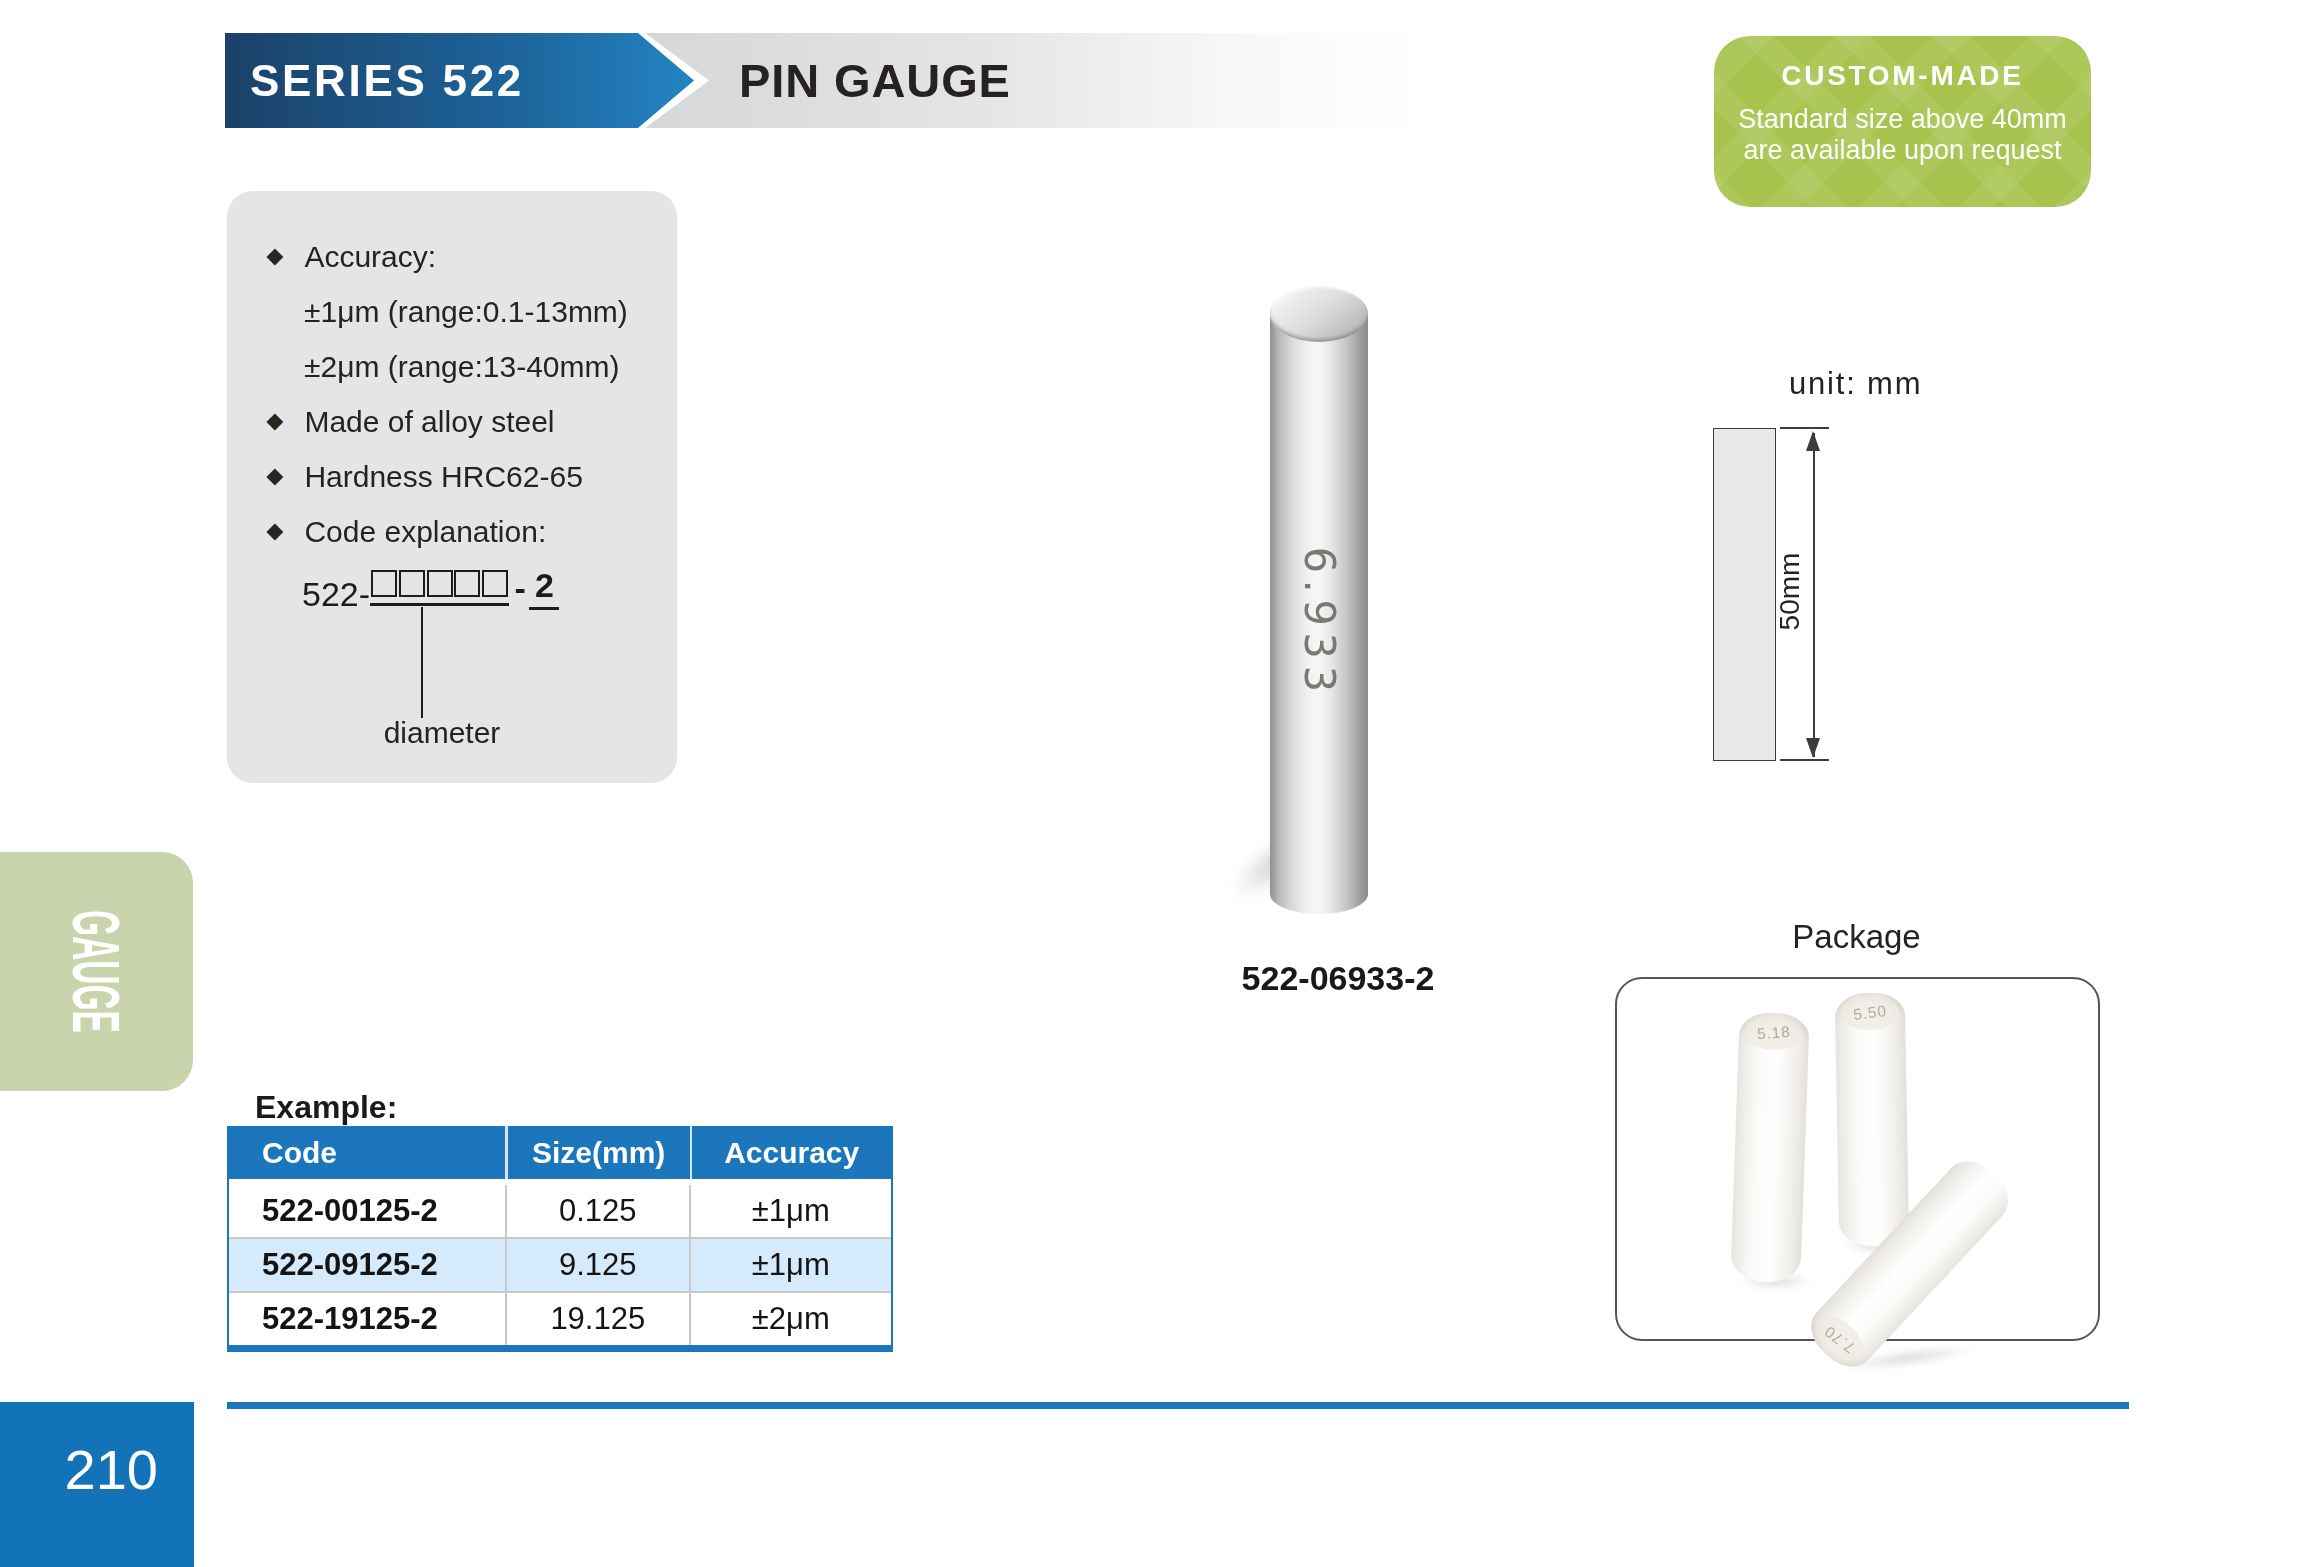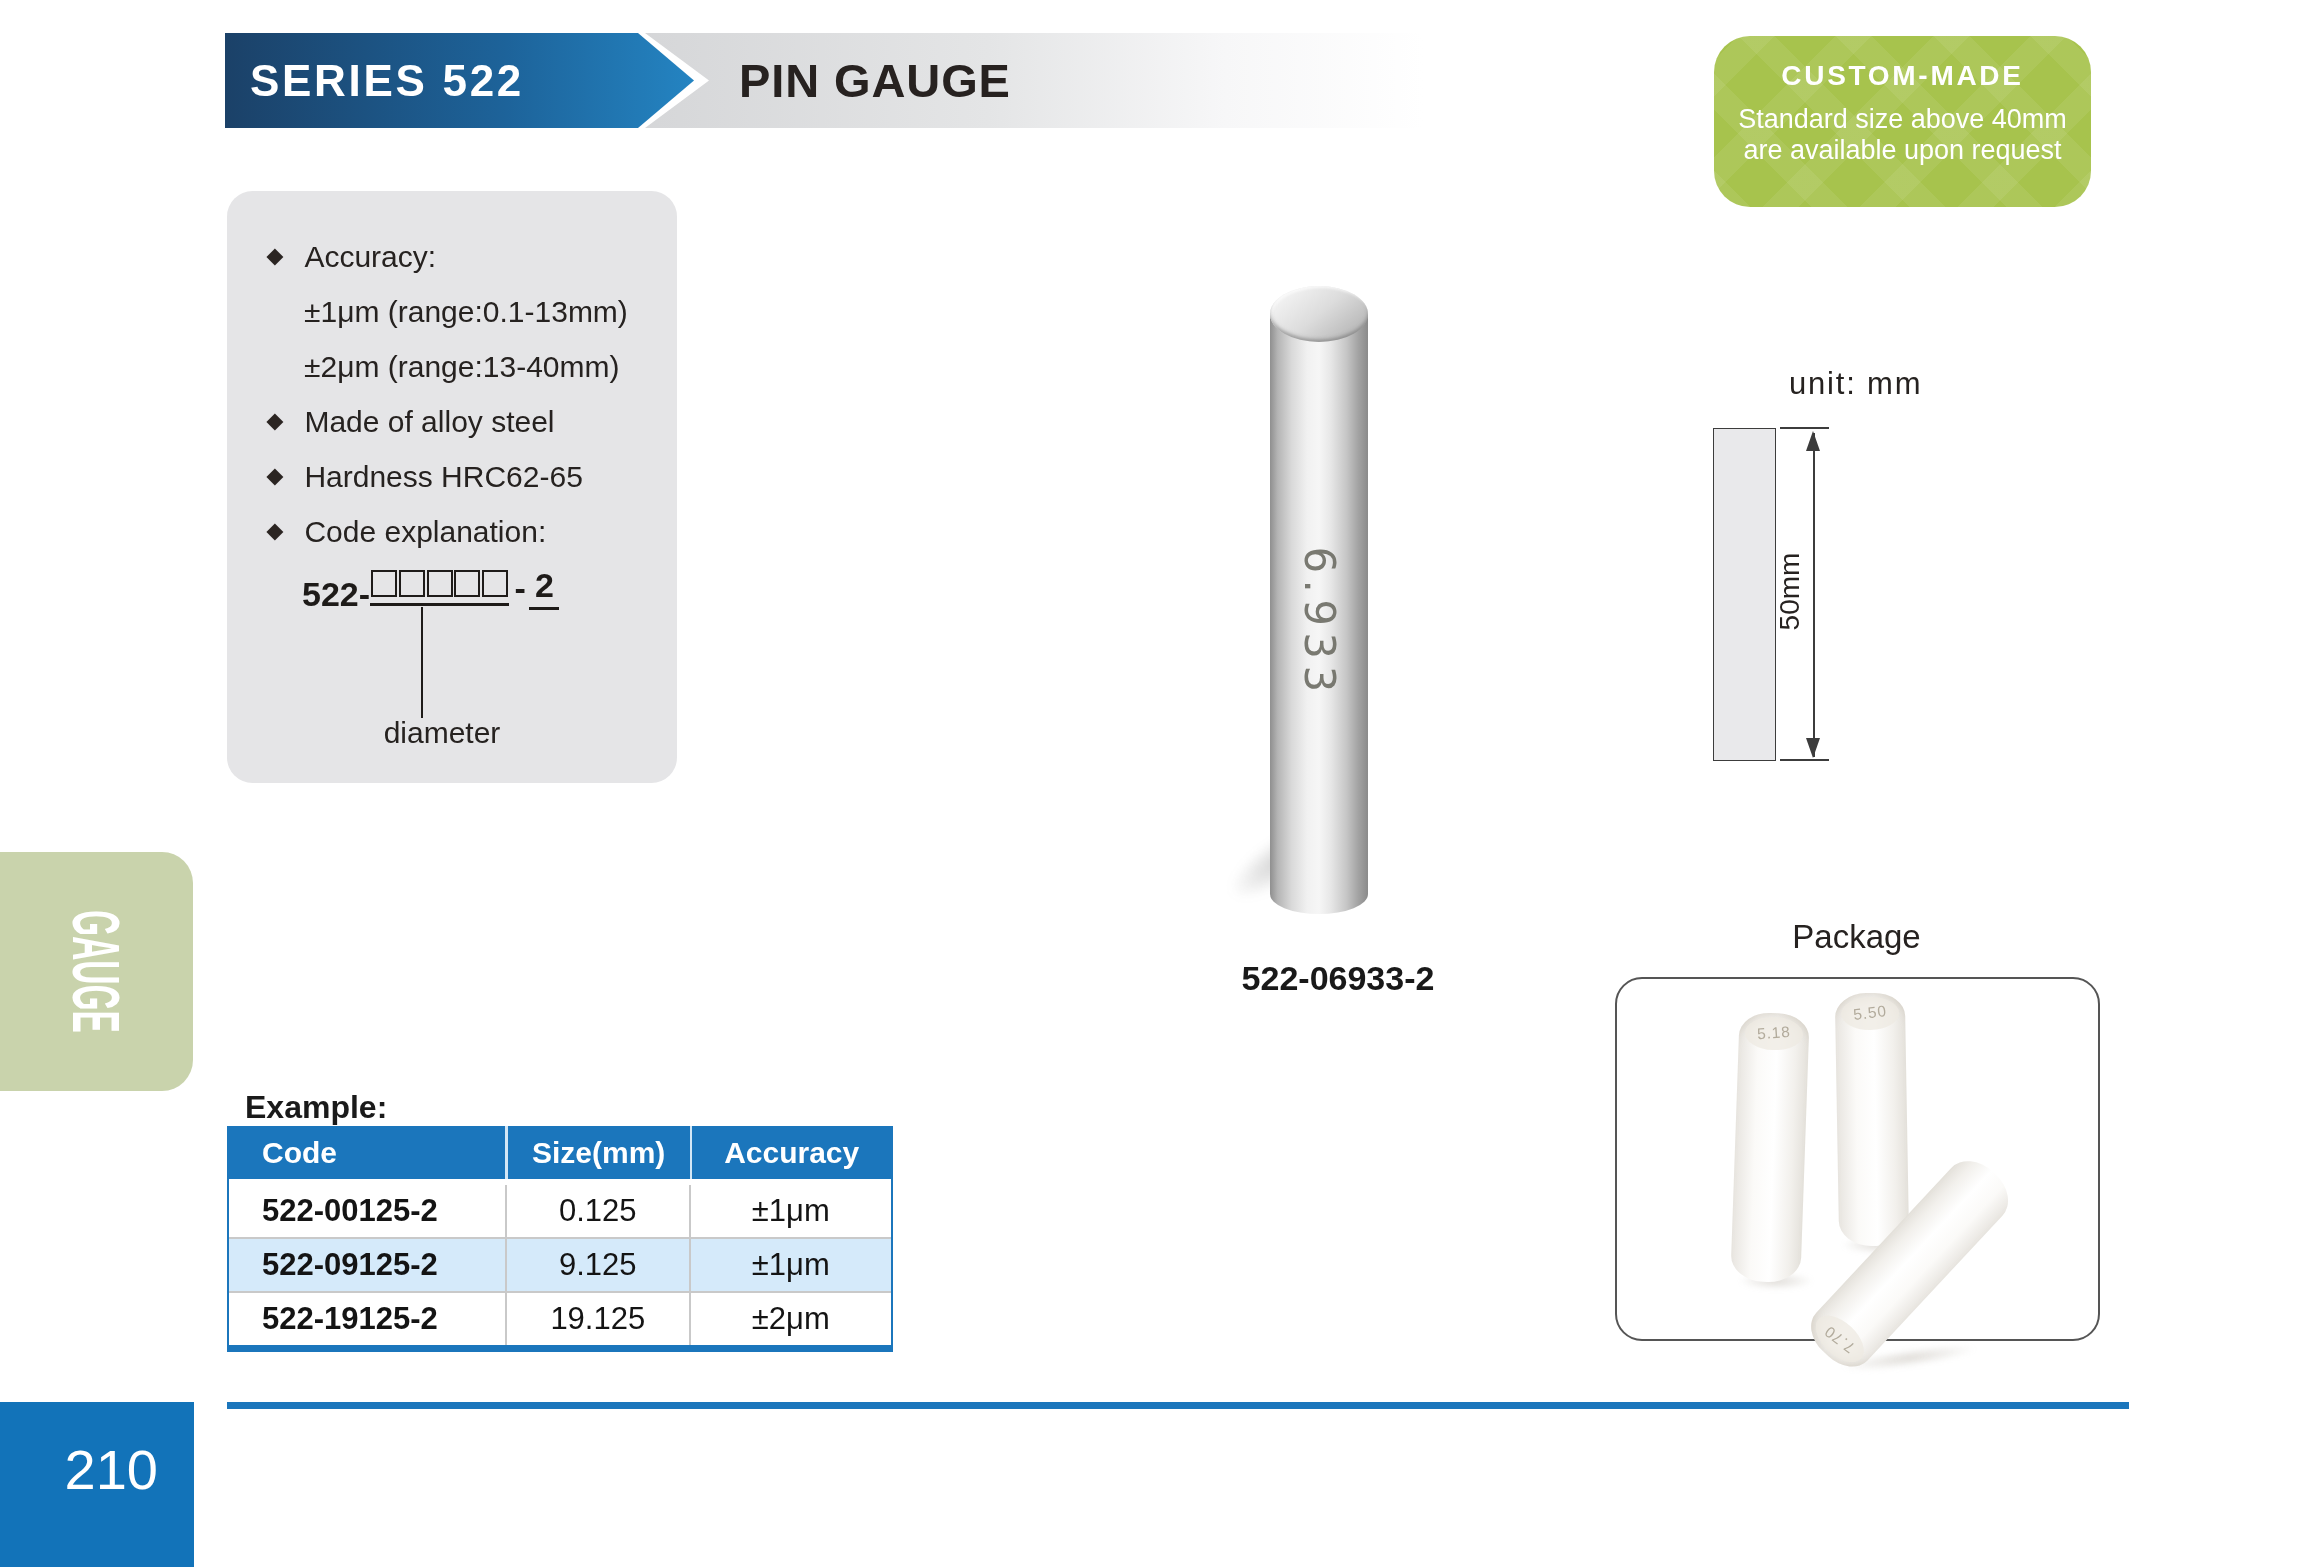--- a/index.html
+++ b/index.html
@@ -32,21 +32,21 @@
   .badge-line.first{margin-top:12.7px;}
 
   
   .info-box{left:227px;top:191px;width:450px;height:592px;border-radius:25.5px;background:#e5e5e7;}
   .info-line{display:flex;align-items:center;height:55px;font-size:30px;color:#262220;}
   .info-line.first{margin-top:38px;}
   .bullet{width:11.8px;height:11.8px;background:#2b2522;transform:rotate(45deg);
     margin-left:42px;margin-right:23.6px;flex:0 0 auto;}
   .no-bullet{margin-left:77px;}
   .code-line{margin-left:75px;display:flex;align-items:center;height:58px;}
-  .code-prefix{font-size:34px;font-weight:bold;color:#1e1b19;margin-top:12px;}
+  .code-prefix{font-size:34px;font-weight:normal;color:#1e1b19;margin-top:12px;}
   .code-boxes{display:flex;gap:1.8px;border-bottom:3.6px solid #1e1b19;padding:0 0.9px 5.5px 0.9px;}
   .code-sq{width:22px;height:23px;border:2.7px solid #1e1b19;background:transparent;}
   .code-dash{font-size:34px;font-weight:bold;color:#1e1b19;margin:0 3.6px 0 5.5px;}
   .code-suffix{font-size:34px;font-weight:bold;color:#1e1b19;border-bottom:3.6px solid #1e1b19;padding:0 5.5px 1.8px 5.5px;}
   .diam-line{left:194px;top:416px;width:1.8px;height:111px;background:#1e1b19;}
   .diam-label{left:156px;top:525px;width:118px;text-align:center;font-size:30px;color:#262220;}
 
   
   .pin-shadow{left:1202px;top:832px;width:155px;height:58px;border-radius:50%;
     background:radial-gradient(closest-side,rgba(90,90,90,.28),rgba(90,90,90,0) 75%);
@@ -87,21 +87,21 @@
   .tube-label{font-size:15.5px;color:#b2ab9c;letter-spacing:0.9px;transform:rotate(-6deg);}
   .tube1{left:1735px;top:1013px;width:70px;height:269px;transform:rotate(2deg);}
   .tube2{left:1837px;top:993px;width:70px;height:253px;transform:rotate(-1deg);}
   .tube3{left:1875px;top:1140px;width:70px;height:247px;transform:rotate(-137deg);}
   .tube-shadow{border-radius:50%;background:radial-gradient(closest-side,rgba(150,140,125,.30),rgba(150,140,125,0) 75%);filter:blur(2.7px);}
   .tsh1{left:1726px;top:1269px;width:100px;height:23.6px;}
   .tsh2{left:1829px;top:1233px;width:100px;height:23.6px;}
   .tsh3{left:1818px;top:1346px;width:182px;height:23.6px;transform:rotate(-8deg);}
 
   
-  .example-title{left:245px;top:1089px;font-size:32px;font-weight:bold;color:#1a1a1a;}
+  .example-title{left:255px;top:1089px;font-size:32px;font-weight:bold;color:#1a1a1a;}
   .ex-table{left:227px;top:1126px;width:666px;border-left:2.7px solid #1b76bc;border-right:2.7px solid #1b76bc;box-sizing:border-box;}
   .ex-header{display:flex;height:53px;background:#1b76bc;color:#ffffff;font-weight:bold;font-size:30px;}
   .ex-header .c1{display:flex;align-items:center;padding-left:33px;}
   .ex-header .c2,.ex-header .c3{display:flex;align-items:center;justify-content:center;text-align:center;}
   .hdr-sep{width:2.7px;background:#d3e7f6;height:100%;}
   .ex-gap{height:6.4px;background:#ffffff;}
   .ex-row{display:flex;height:52px;font-size:31px;color:#141414;}
   .ex-row .c1{display:flex;align-items:center;padding-left:33px;font-weight:bold;}
   .ex-row .c2,.ex-row .c3{display:flex;align-items:center;justify-content:center;}
   .row-sep{height:1.8px;background:#c9c9c9;}

